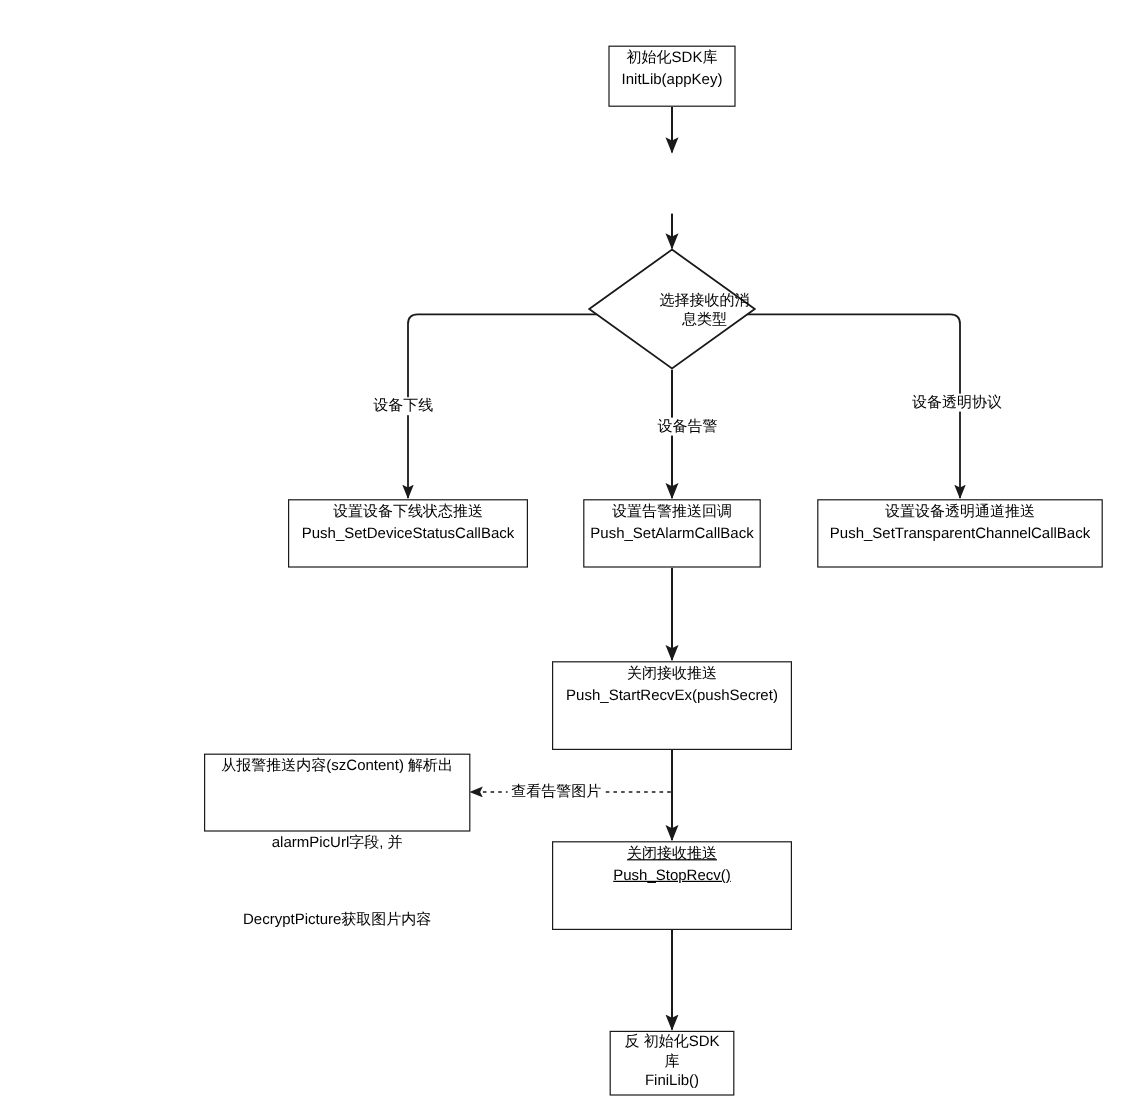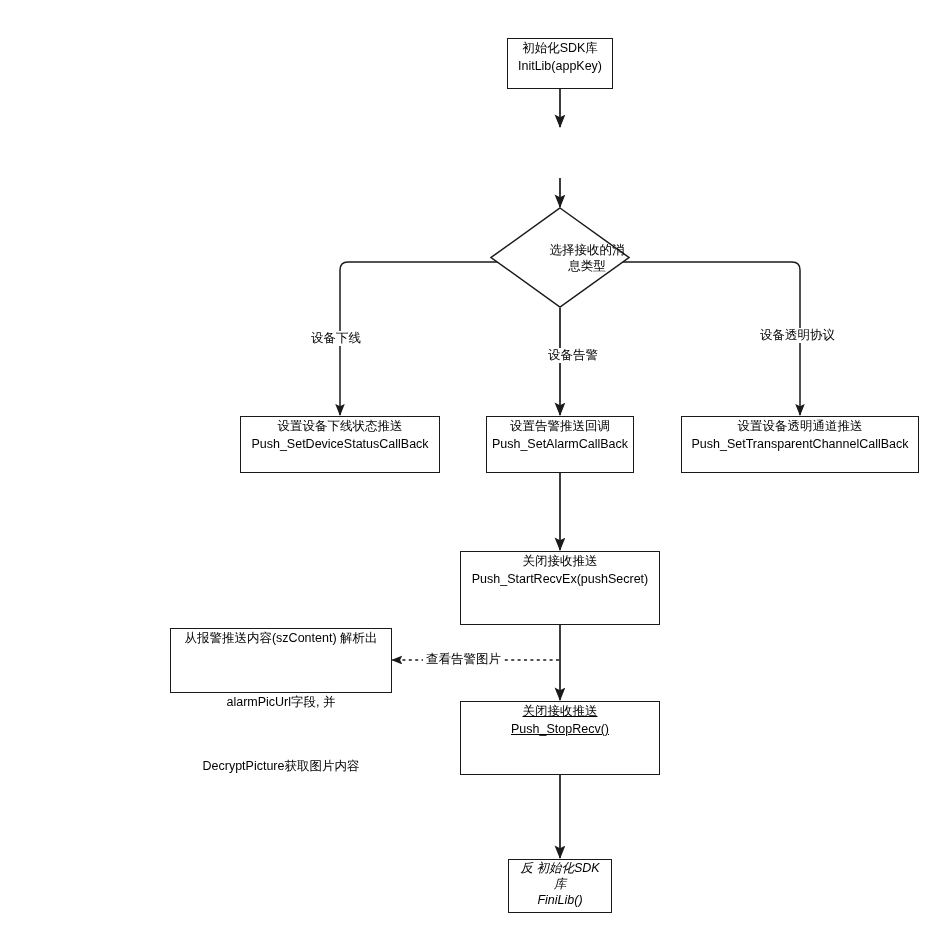--- a/index.html
+++ b/index.html
@@ -166,19 +166,19 @@
 
   <div class="edge-label" style="left:423px; top:652px;">
     <span>查看告警图片</span>
   </div>
 
   <div class="node" style="left:460px; top:701px; width:200px; height:74px;text-decoration:underline;">
     <span class="ln">关闭接收推送</span>
     <span class="ln">Push_StopRecv()</span>
   </div>
 
-  <div class="node" style="left:508px; top:859px; width:104px; height:54px; line-height:16px;font-style:italic;">
+  <div class="node" style="left:508px; top:859px; width:104px; height:54px; line-height:16px;">
     <span class="ln">反 初始化SDK</span>
     <span class="ln">库</span>
     <span class="ln">FiniLib()</span>
   </div>
 
 </div>
 
 </body></html>

